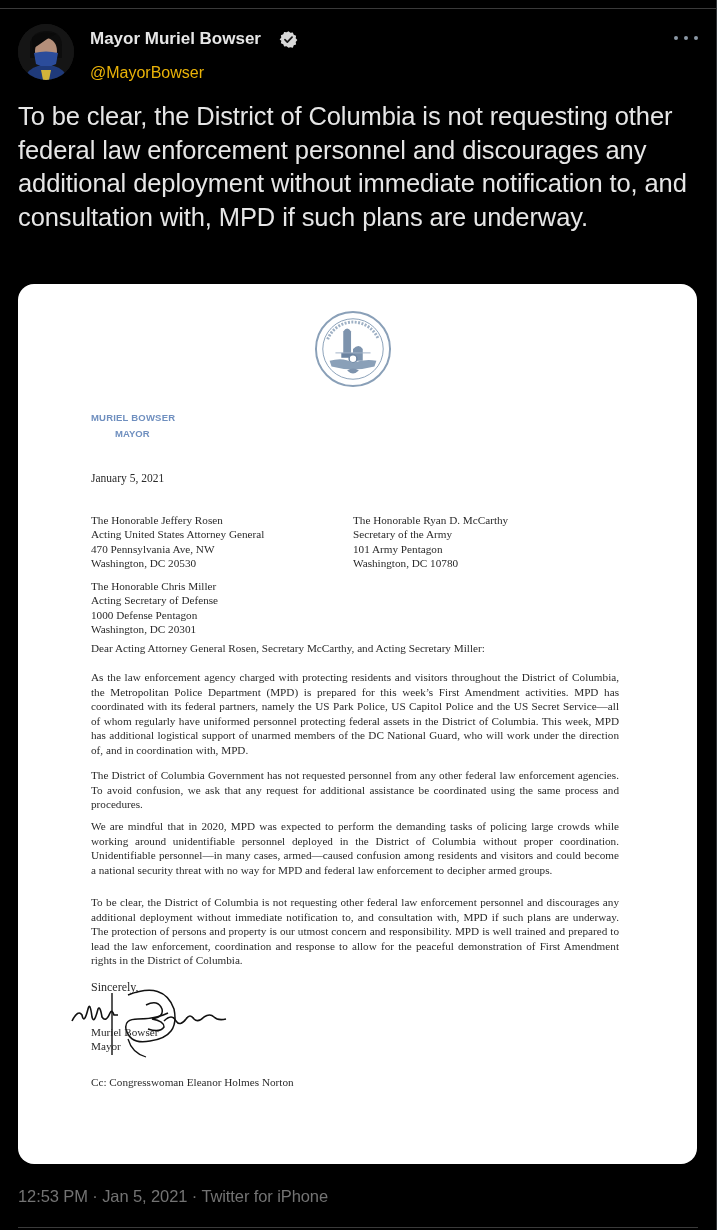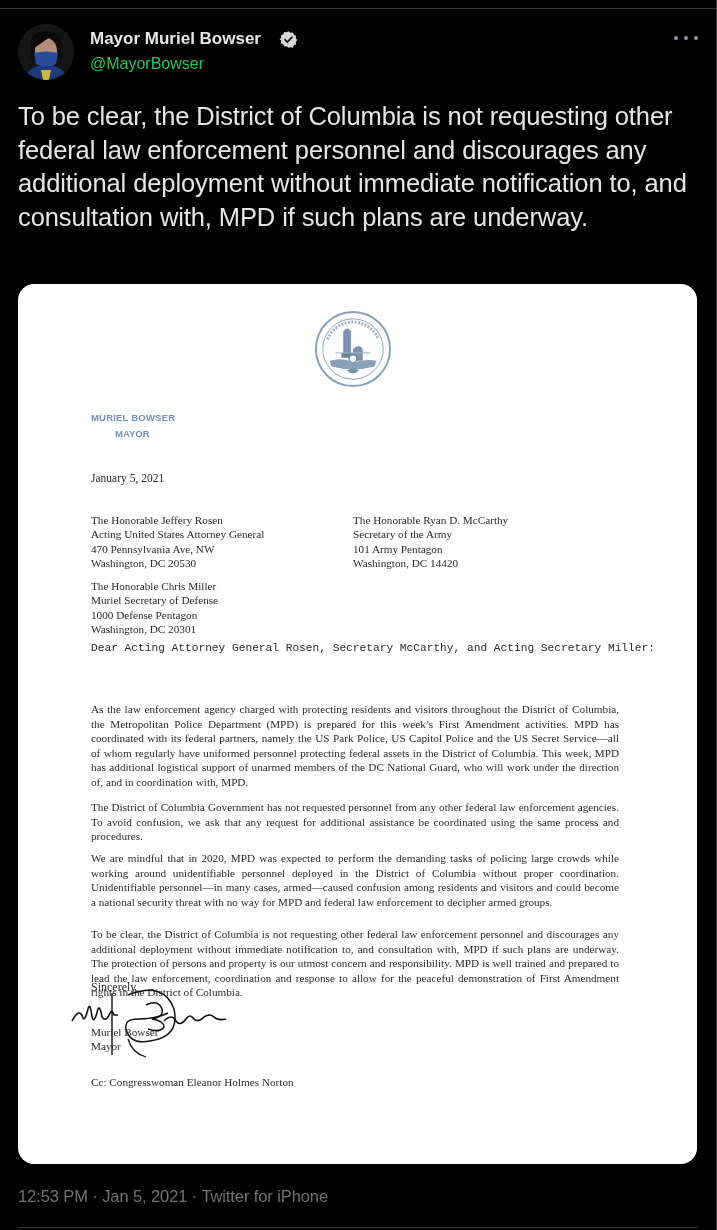--- a/index.html
+++ b/index.html
@@ -6,34 +6,34 @@
   html, body { width: 717px; height: 1230px; background: #000; overflow: hidden; }
   body { position: relative; font-family: "Liberation Sans", "DejaVu Sans", sans-serif; color: #d9d9d9; }
   .top-line { position: absolute; left: 0; top: 8px; width: 717px; height: 1px; background: #3a3a3a; }
   .right-edge { position: absolute; right: 0; top: 0; width: 1px; height: 1230px; background: #2f3336; }
   .header { position: absolute; left: 18px; top: 24px; width: 690px; height: 60px; }
   .avatar { position: absolute; left: 0; top: 0; width: 56px; height: 56px; border-radius: 50%; overflow: hidden; background: #1a1a1a; }
   .avatar svg { width: 56px; height: 56px; display: block; }
   .name-block { position: absolute; left: 72px; top: 4px; }
   .display-name { display: flex; align-items: center; gap: 18px; font-weight: bold; font-size: 17px; color: #e6e6e6; line-height: 22px; }
   .verified { width: 19px; height: 19px; display: inline-block; }
-  .handle { font-size: 16px; color: #22c55e; line-height: 22px; margin-top: 3px; }
+  .handle { font-size: 16px; color: #eab308; line-height: 22px; margin-top: 12px; }
   .more { position: absolute; right: 10px; top: 6px; width: 24px; height: 16px; display: flex; align-items: center; justify-content: space-between; cursor: pointer; }
   .more span { width: 4px; height: 4px; background: #8b98a5; border-radius: 50%; display: block; }
   .tweet-text { position: absolute; left: 18px; top: 100px; width: 690px; font-size: 25.5px; line-height: 33.5px; color: #e6e6e6; letter-spacing: -0.1px; }
   .media { position: absolute; left: 18px; top: 284px; width: 679px; height: 880px; background: #fff; border-radius: 16px; overflow: hidden; cursor: pointer; }
   .letter { position: absolute; left: 0; top: 0; width: 621px; height: 880px; font-family: "Liberation Serif", "DejaVu Serif", serif; color: #2a2a2a; }
   .seal { position: absolute; left: 296px; top: 26px; width: 78px; height: 78px; }
   .lh-name { position: absolute; left: 73px; top: 128px; font-family: "Liberation Sans", sans-serif; font-size: 9.5px; color: #6f8fbf; font-weight: bold; letter-spacing: 0.2px; }
   .lh-title { position: absolute; left: 97px; top: 144px; font-family: "Liberation Sans", sans-serif; font-size: 9.5px; color: #6f8fbf; font-weight: bold; }
   .date { position: absolute; left: 73px; top: 188px; font-size: 11.5px; }
   .addr { position: absolute; font-size: 11.2px; line-height: 14.3px; }
   .addr div { white-space: nowrap; }
   .salutation { position: absolute; left: 73px; top: 324px; font-size: 11.2px; white-space: nowrap; }
-  .para { position: absolute; left: 73px; width: 528px; font-size: 11.2px; line-height: 14.5px; text-align: justify; margin-top: 32px; }
+  .para { position: absolute; left: 73px; width: 528px; font-size: 11.2px; line-height: 14.5px; text-align: justify; }
   .closing { position: absolute; left: 73px; top: 696px; font-size: 12px; }
   .sig-name { position: absolute; left: 73px; top: 741px; font-size: 11.2px; line-height: 14.3px; }
   .signature { position: absolute; left: 50px; top: 695px; width: 170px; height: 80px; }
   .cc { position: absolute; left: 73px; top: 792px; font-size: 11.2px; }
   .meta { position: absolute; left: 18px; top: 1187px; font-size: 16.5px; color: #737373; letter-spacing: -0.1px; }
   .meta .src { cursor: pointer; }
   .bottom-line { position: absolute; left: 18px; top: 1227px; width: 680px; height: 1px; background: #3a3a3a; }
 </style>
 </head>
 <body>
@@ -94,30 +94,30 @@
     <div class="addr" style="left:73px; top:229px;">
       <div>The Honorable Jeffery Rosen</div>
       <div>Acting United States Attorney General</div>
       <div>470 Pennsylvania Ave, NW</div>
       <div>Washington, DC 20530</div>
     </div>
     <div class="addr" style="left:335px; top:229px;">
       <div>The Honorable Ryan D. McCarthy</div>
       <div>Secretary of the Army</div>
       <div>101 Army Pentagon</div>
-      <div>Washington, DC 14420</div>
+      <div>Washington, DC 10780</div>
     </div>
     <div class="addr" style="left:73px; top:295px;">
       <div>The Honorable Chris Miller</div>
-      <div>Muriel Secretary of Defense</div>
+      <div>Acting Secretary of Defense</div>
       <div>1000 Defense Pentagon</div>
       <div>Washington, DC 20301</div>
     </div>
 
-    <div class="salutation" style="top:358px;font-family:Liberation Mono, monospace;">Dear Acting Attorney General Rosen, Secretary McCarthy, and Acting Secretary Miller:</div>
+    <div class="salutation" style="top:358px;">Dear Acting Attorney General Rosen, Secretary McCarthy, and Acting Secretary Miller:</div>
 
     <div class="para" style="top:386px;">As the law enforcement agency charged with protecting residents and visitors throughout the District of Columbia, the Metropolitan Police Department (MPD) is prepared for this week’s First Amendment activities. MPD has coordinated with its federal partners, namely the US Park Police, US Capitol Police and the US Secret Service—all of whom regularly have uniformed personnel protecting federal assets in the District of Columbia. This week, MPD has additional logistical support of unarmed members of the DC National Guard, who will work under the direction of, and in coordination with, MPD.</div>
     <div class="para" style="top:484px;">The District of Columbia Government has not requested personnel from any other federal law enforcement agencies. To avoid confusion, we ask that any request for additional assistance be coordinated using the same process and procedures.</div>
     <div class="para" style="top:535px;">We are mindful that in 2020, MPD was expected to perform the demanding tasks of policing large crowds while working around unidentifiable personnel deployed in the District of Columbia without proper coordination. Unidentifiable personnel—in many cases, armed—caused confusion among residents and visitors and could become a national security threat with no way for MPD and federal law enforcement to decipher armed groups.</div>
     <div class="para" style="top:611px;">To be clear, the District of Columbia is not requesting other federal law enforcement personnel and discourages any additional deployment without immediate notification to, and consultation with, MPD if such plans are underway. The protection of persons and property is our utmost concern and responsibility. MPD is well trained and prepared to lead the law enforcement, coordination and response to allow for the peaceful demonstration of First Amendment rights in the District of Columbia.</div>
 
     <div class="closing">Sincerely,</div>
     <svg class="signature" viewBox="0 0 170 80">
       <path d="M4 42 Q10 30 14 36 Q16 46 20 30 Q22 22 24 38 Q26 46 30 30 Q32 26 34 38 Q38 44 42 34 Q44 30 46 36 L50 36" stroke="#111" stroke-width="1.6" fill="none"></path>
       <path d="M44 14 L44 76" stroke="#111" stroke-width="1.4" fill="none"></path>

